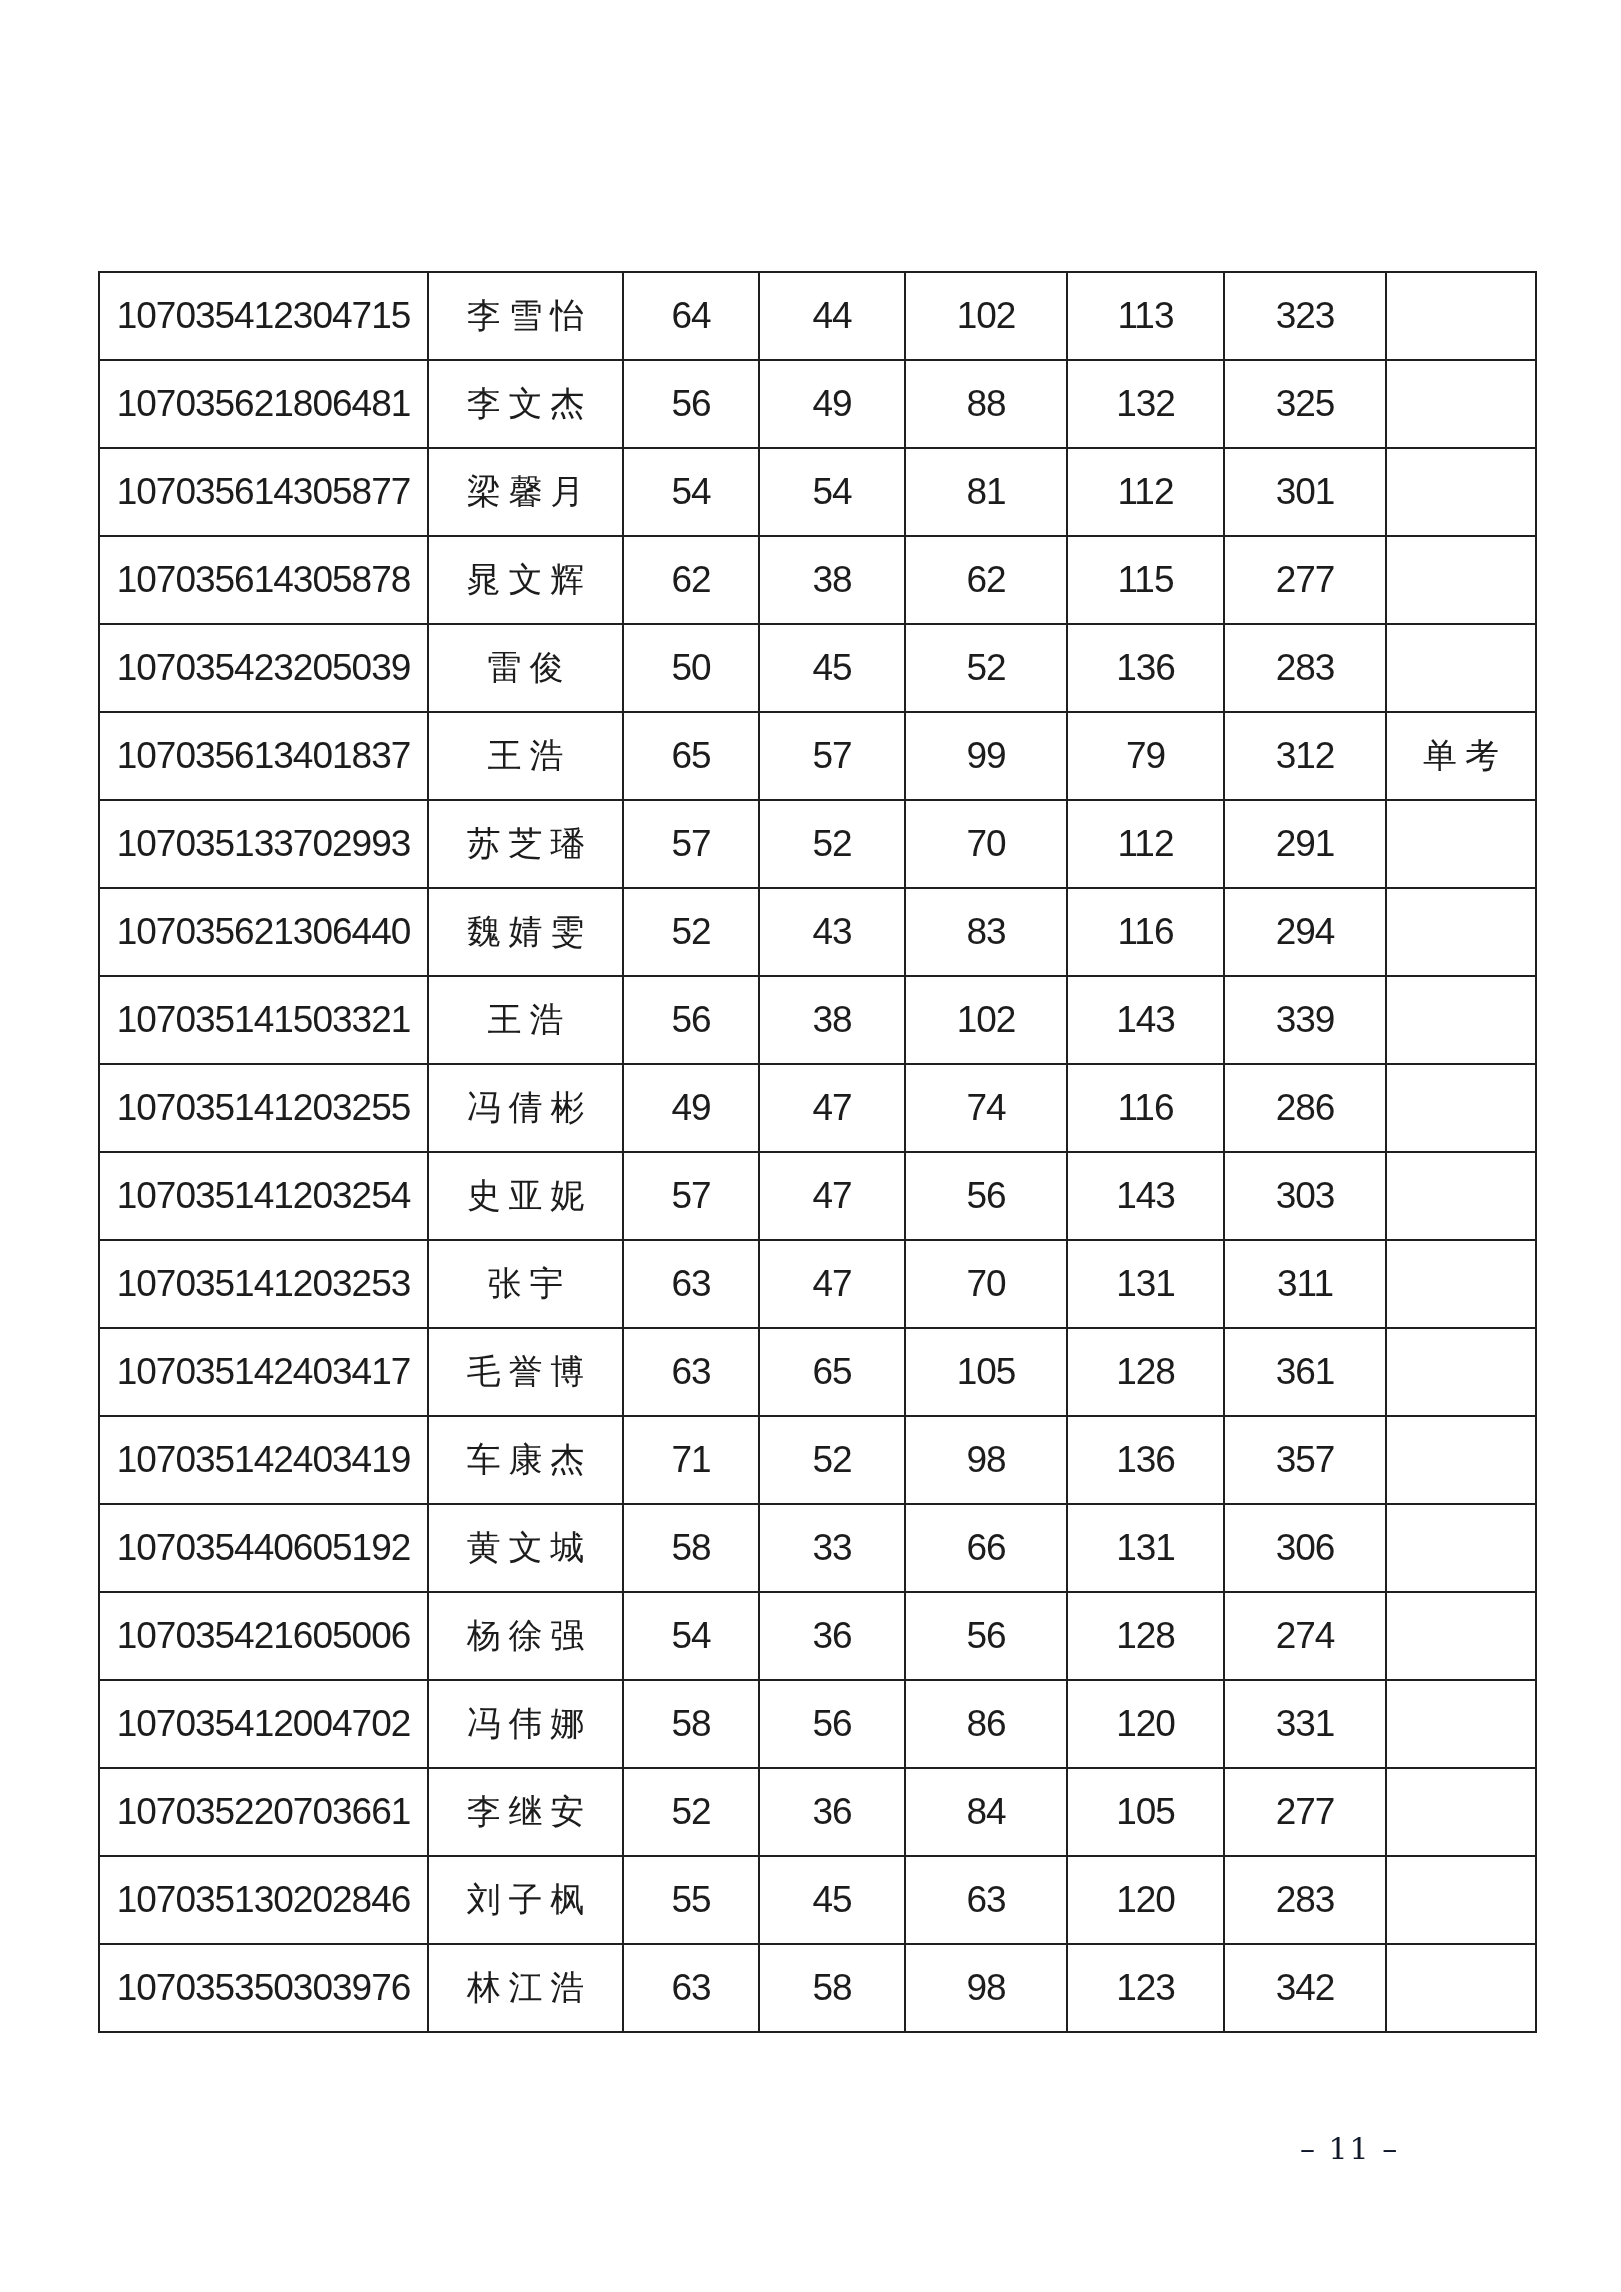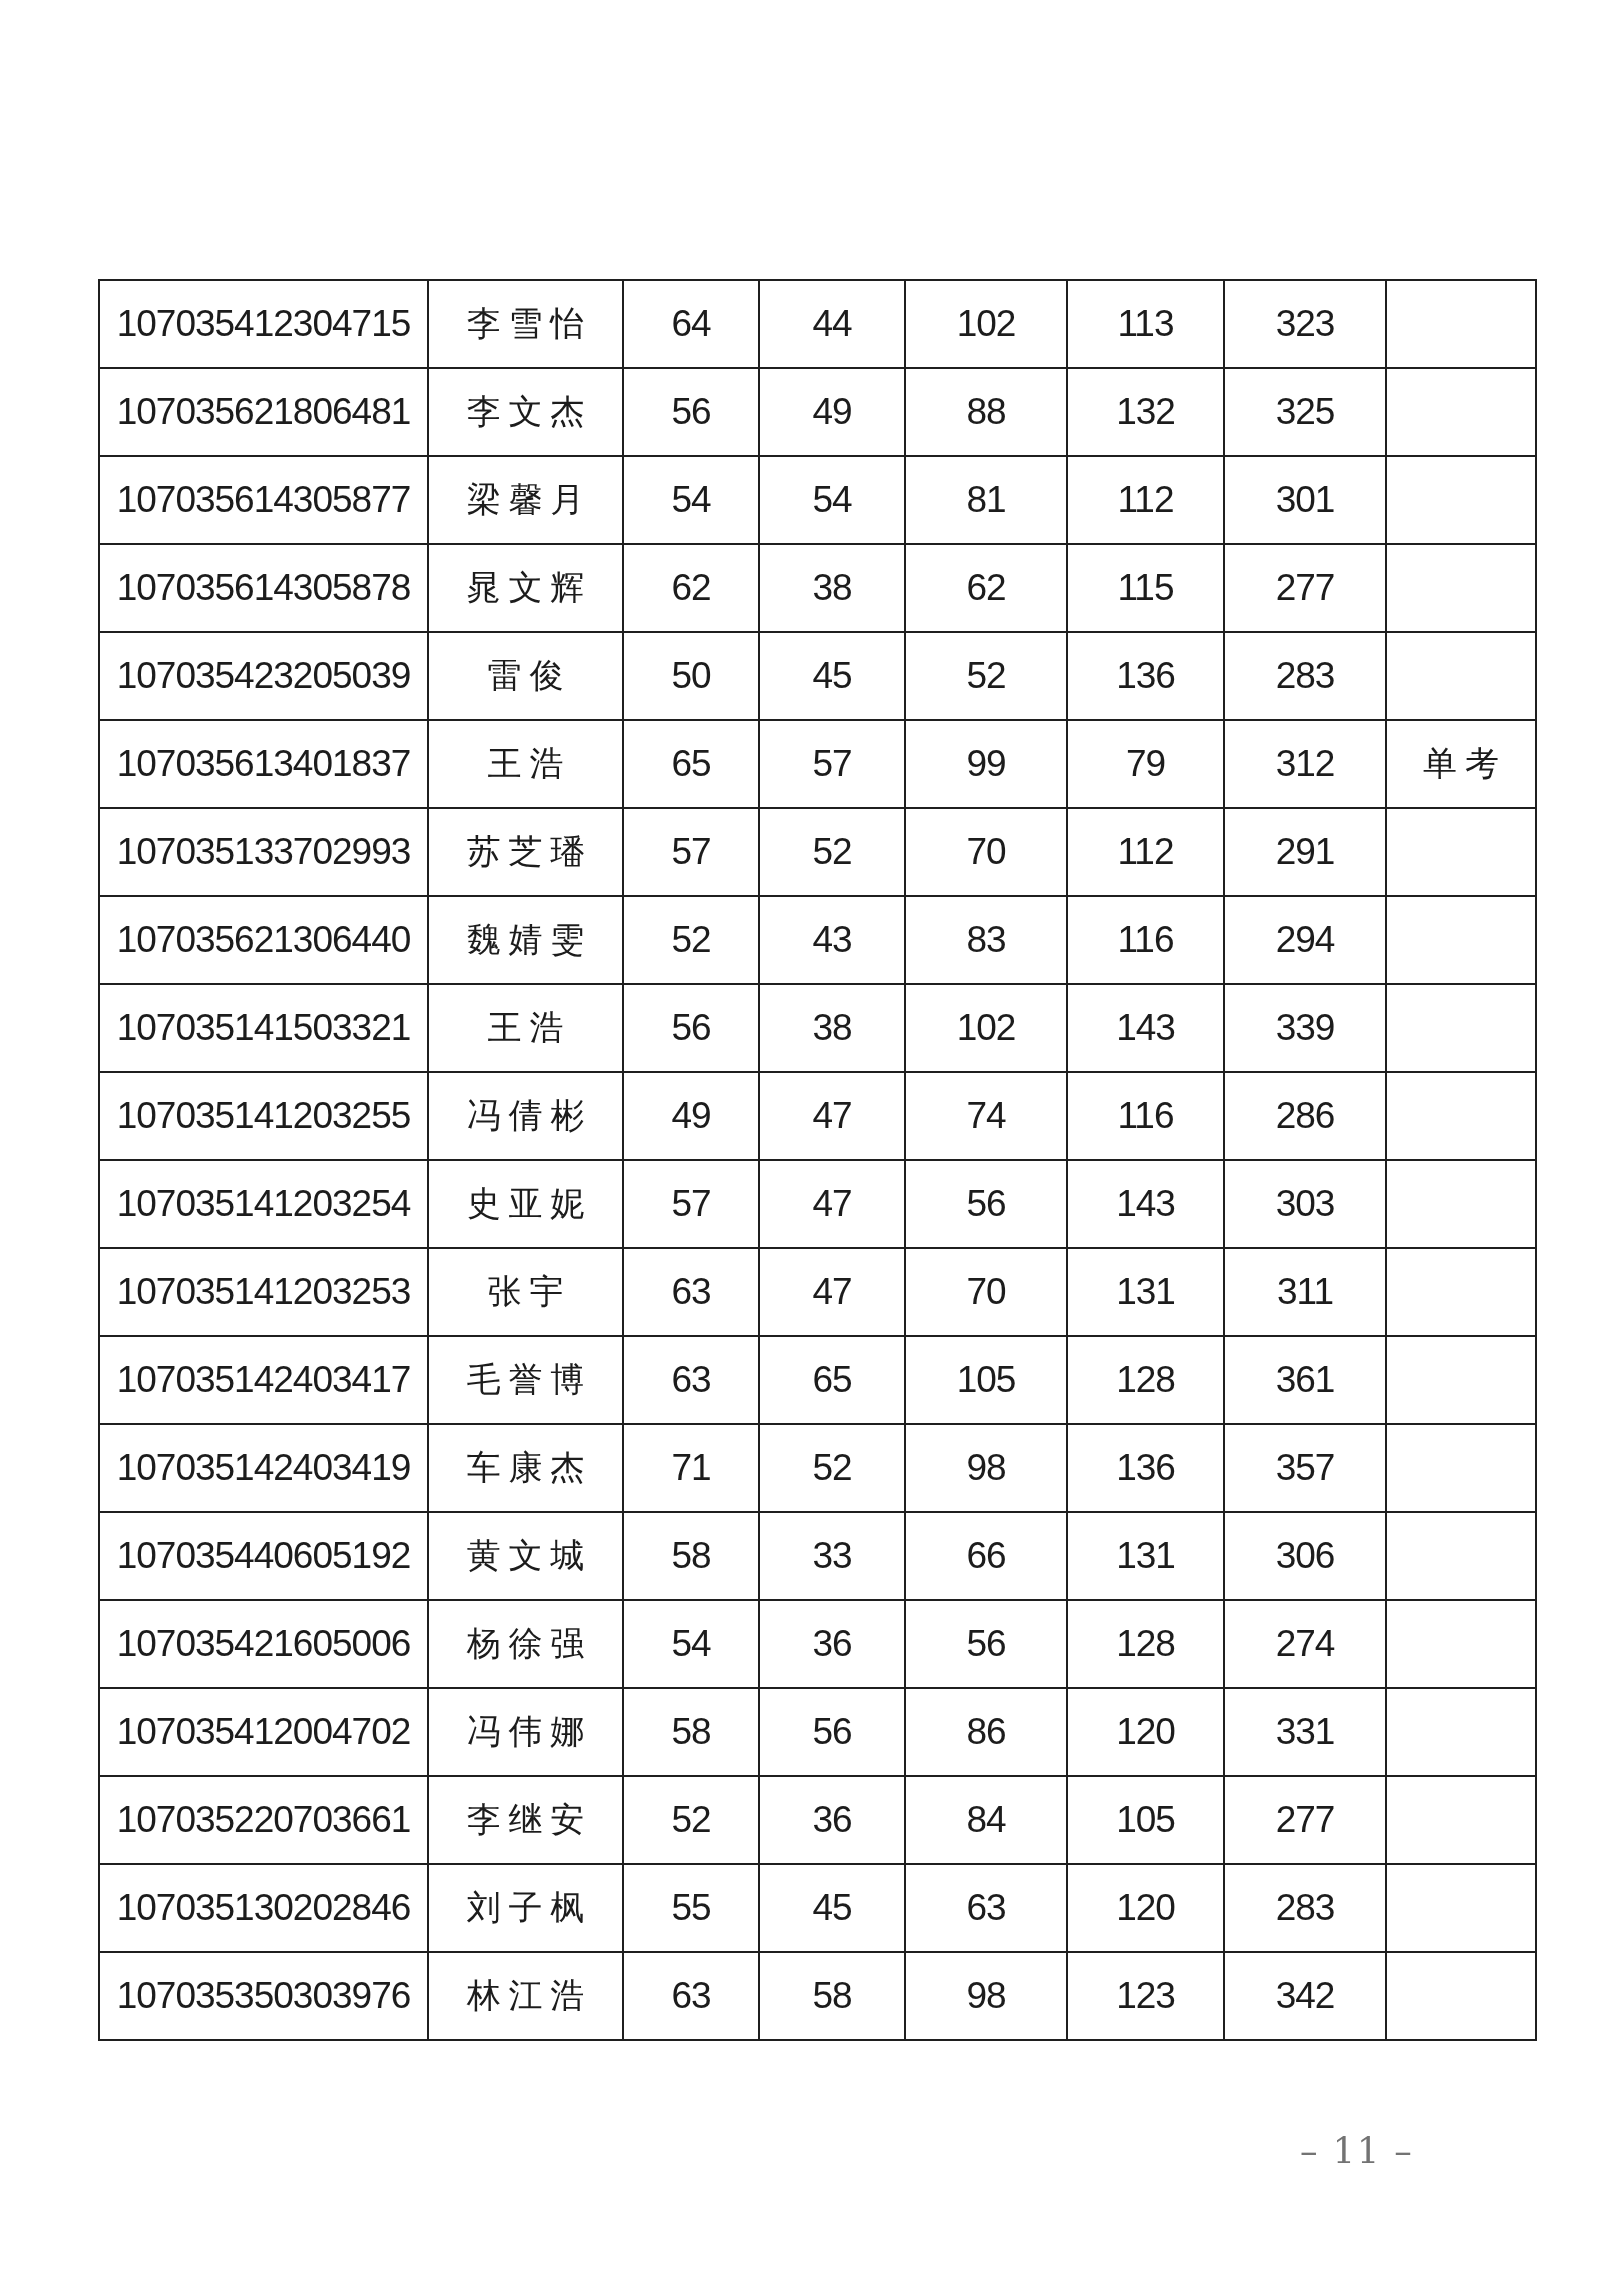--- a/index.html
+++ b/index.html
@@ -19,21 +19,20 @@
     inset: 0;
   }
   table.score-table {
     position: absolute;
     left: 98px;
     top: 271px;
     width: 1437px;
     table-layout: fixed;
     border-collapse: collapse;
     border: 2.9px solid #1f1f1f;
-    margin-top: 8px;
   }
   table.score-table td {
     border: 2px solid #1f1f1f;
     height: 84px;
     text-align: center;
     vertical-align: middle;
     font-size: 37px;
     letter-spacing: -1px;
     color: #1c1c1c;
     white-space: nowrap;
@@ -45,23 +44,23 @@
     font-family: "DejaVu Serif", "Liberation Serif", serif;
     font-size: 34px;
     letter-spacing: 7.8px;
     text-indent: 7.8px;
   }
   .page-number {
     position: absolute;
     left: 1300px;
     top: 2131px;
     font-family: "DejaVu Serif", "Liberation Serif", serif;
-    font-size: 35px;
+    font-size: 30px;
     letter-spacing: 2px;
-    color: #737373;
+    color: #0f172a;
     white-space: pre;
   }
 </style>
 </head>
 <body>
 
 <div class="page">
 
   <table class="score-table">
     <colgroup>

